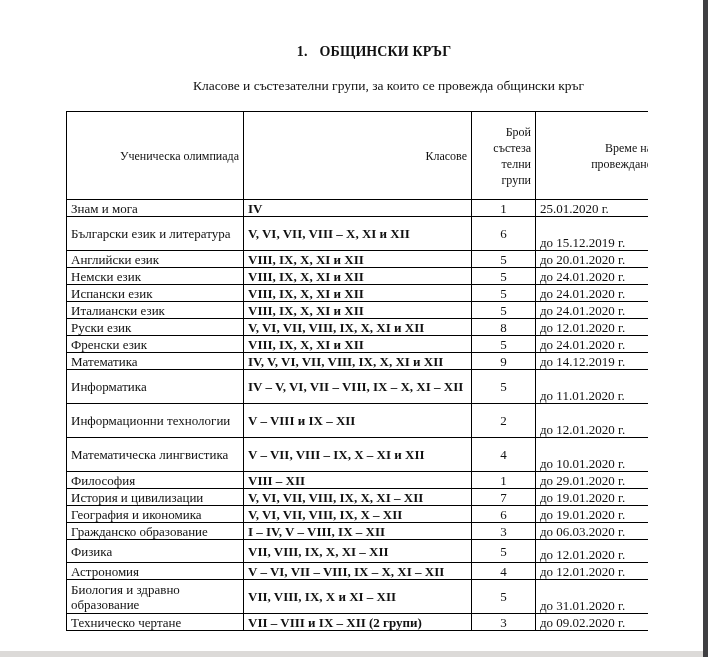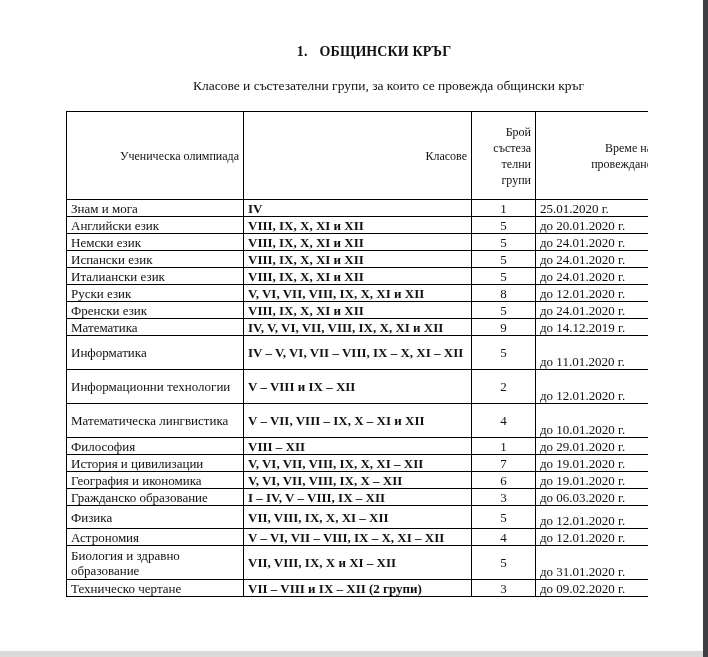--- a/index.html
+++ b/index.html
@@ -131,20 +131,26 @@
         </th>
       </tr>
     </thead>
     <tbody>
       <tr class="r1">
         <td class="name">Знам и мога</td>
         <td class="classes">IV</td>
         <td class="groups">1</td>
         <td class="date right">25.01.2020 г.</td>
       </tr>
+      <tr class="r2">
+        <td class="name">Български език и литература</td>
+        <td class="classes">V, VI, VII, VIII – X, XI и XII</td>
+        <td class="groups">6</td>
+        <td class="date bottom">до 15.12.2019 г.</td>
+      </tr>
       <tr class="r1">
         <td class="name">Английски език</td>
         <td class="classes">VIII, IX, X, XI и XII</td>
         <td class="groups">5</td>
         <td class="date">до 20.01.2020 г.</td>
       </tr>
       <tr class="r1">
         <td class="name">Немски език</td>
         <td class="classes">VIII, IX, X, XI и XII</td>
         <td class="groups">5</td>

